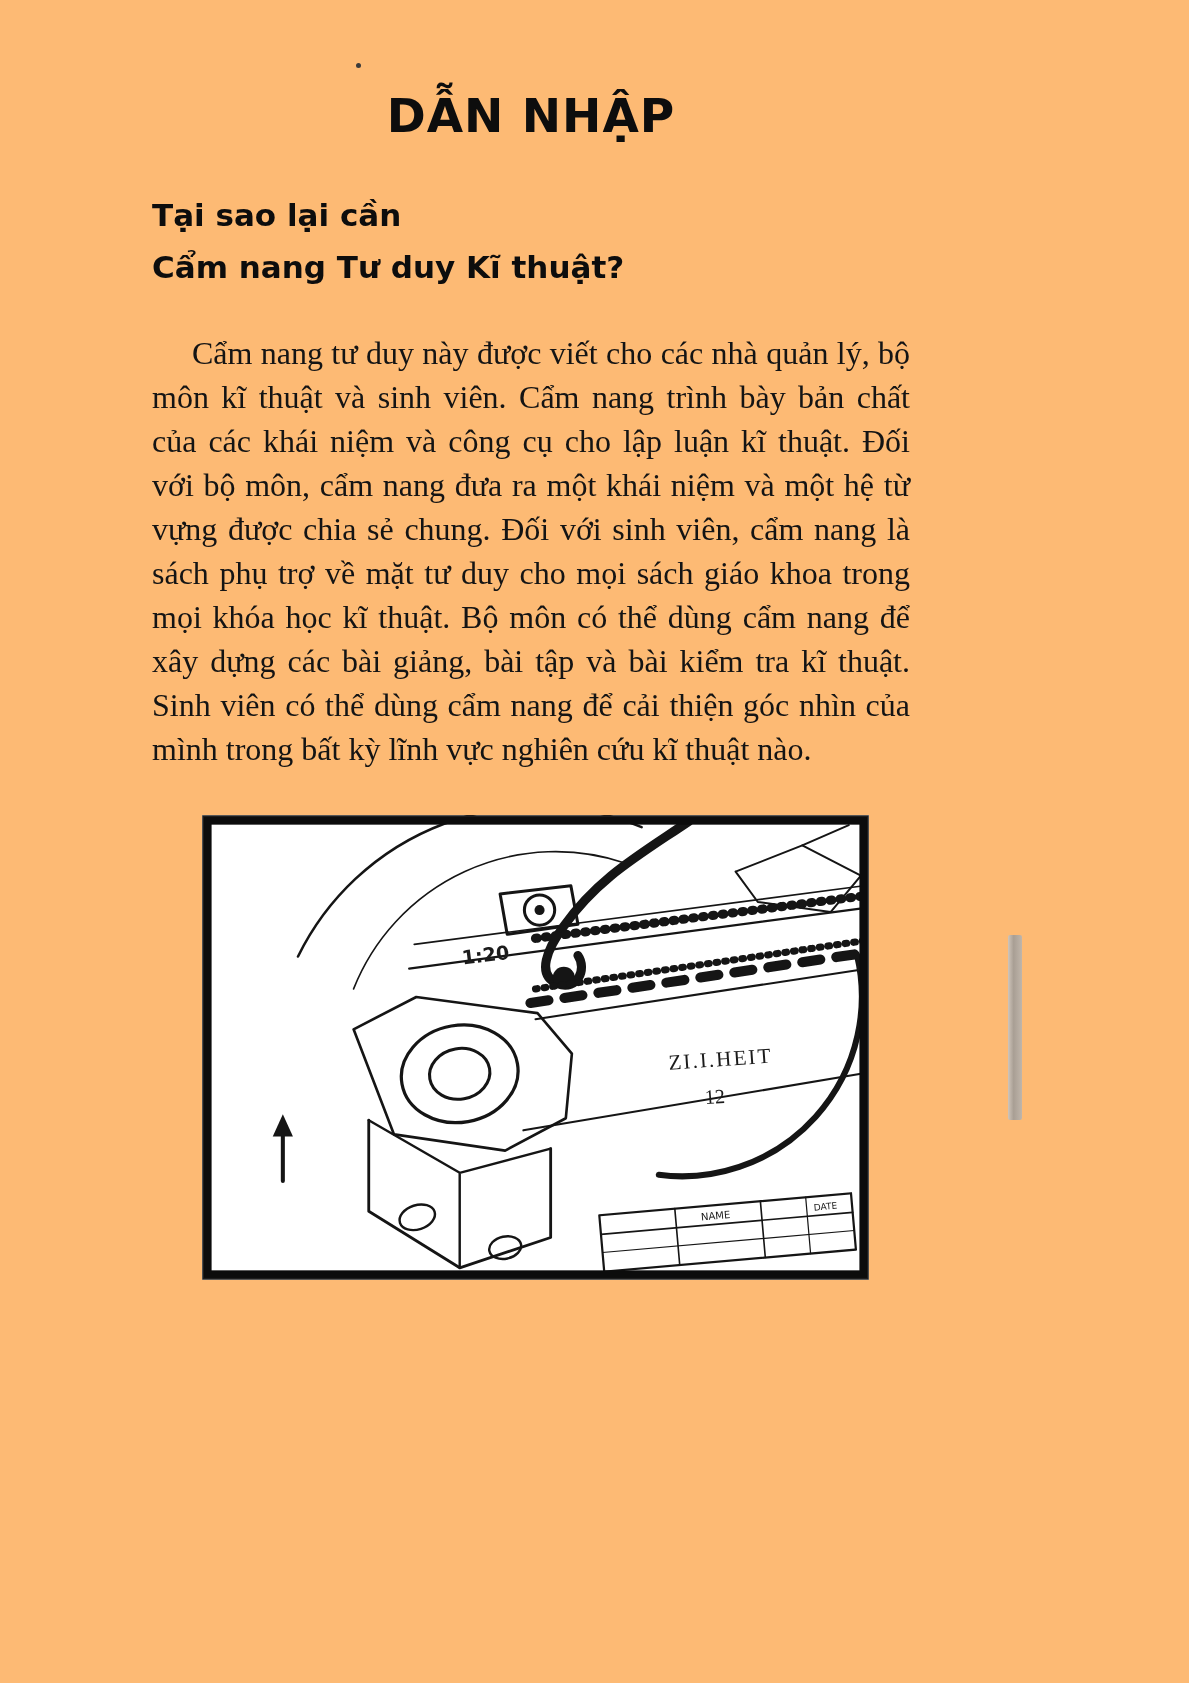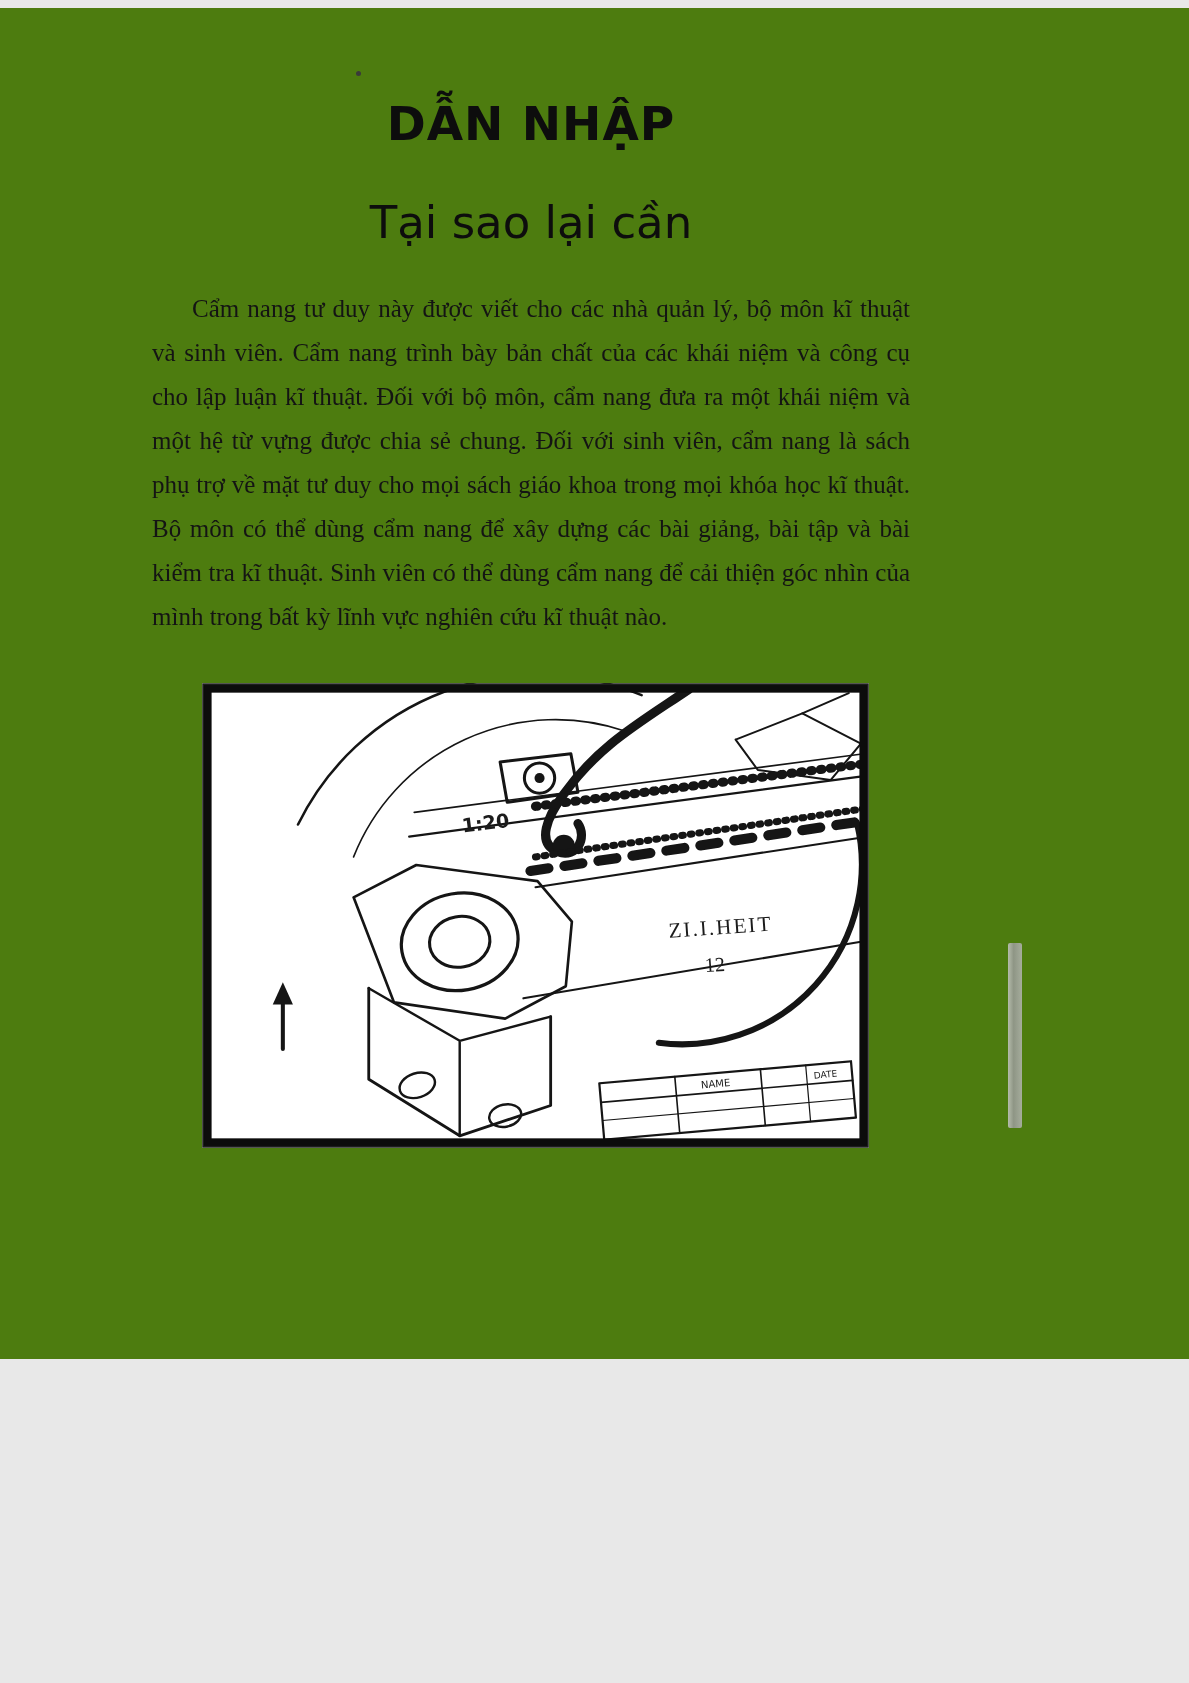--- a/index.html
+++ b/index.html
@@ -1,50 +1,50 @@
 <!DOCTYPE html>
 <html><head>
 <meta charset="utf-8">
 <style>
   html,body{margin:0;padding:0;background:#e8e8e8;}
   .page{
     position:relative;
-    width:1189px;height:1351px;
-    margin:8px auto;
-    background:#4d7c0f;
+    width:1189px;height:1683px;
+    margin:0 auto;
+    background:#fdba74;
     color:#111;
     overflow:hidden;
     font-family:"Liberation Serif", serif;
   }
   .content{
     position:absolute;
     left:152px;top:0;
     width:758px;
   }
   .title{
     margin:88px 0 0 0;
     text-align:center;
     font-family:"DejaVu Sans", sans-serif;
     font-weight:900;
     font-size:47px;
     letter-spacing:1px;
     color:#0d0d0d;
   }
   .subtitle{
     margin-top:46px;
-    text-align:center;
+    text-align:left;
     font-family:"DejaVu Sans", sans-serif;
-    font-weight:400;
-    font-size:45px;
+    font-weight:700;
+    font-size:31px;
     line-height:52px;
     color:#0d0d0d;
   }
   .bodytext{
     margin-top:38px;
-    font-size:25px;
+    font-size:32px;
     line-height:44px;
     text-align:justify;
     color:#141414;
     font-family:Liberation Serif, serif;
   }
   .bodytext p{
     margin:0 0 10px 0;
     text-indent:40px;
   }
   .figure{
@@ -78,20 +78,21 @@
 
   <span class="ink-dot"></span>
   <span class="scan-bar"></span>
 
   <div class="content">
 
     <h1 class="title">DẪN NHẬP</h1>
 
     <div class="subtitle">
       <div>Tại sao lại cần</div>
+      <div>Cẩm nang Tư duy Kĩ thuật?</div>
     </div>
 
     <div class="bodytext">
       <p>Cẩm nang tư duy này được viết cho các nhà quản lý, bộ môn kĩ thuật và sinh viên. Cẩm nang trình bày bản chất của các khái niệm và công cụ cho lập luận kĩ thuật. Đối với bộ môn, cẩm nang đưa ra một khái niệm và một hệ từ vựng được chia sẻ chung. Đối với sinh viên, cẩm nang là sách phụ trợ về mặt tư duy cho mọi sách giáo khoa trong mọi khóa học kĩ thuật. Bộ môn có thể dùng cẩm nang để xây dựng các bài giảng, bài tập và bài kiểm tra kĩ thuật. Sinh viên có thể dùng cẩm nang để cải thiện góc nhìn của mình trong bất kỳ lĩnh vực nghiên cứu kĩ thuật nào.</p>
     </div>
 
     <div class="figure">
       <svg viewBox="0 0 660 460" xmlns="http://www.w3.org/2000/svg">
 
         <rect x="0" y="0" width="660" height="460" fill="#ffffff"></rect>

